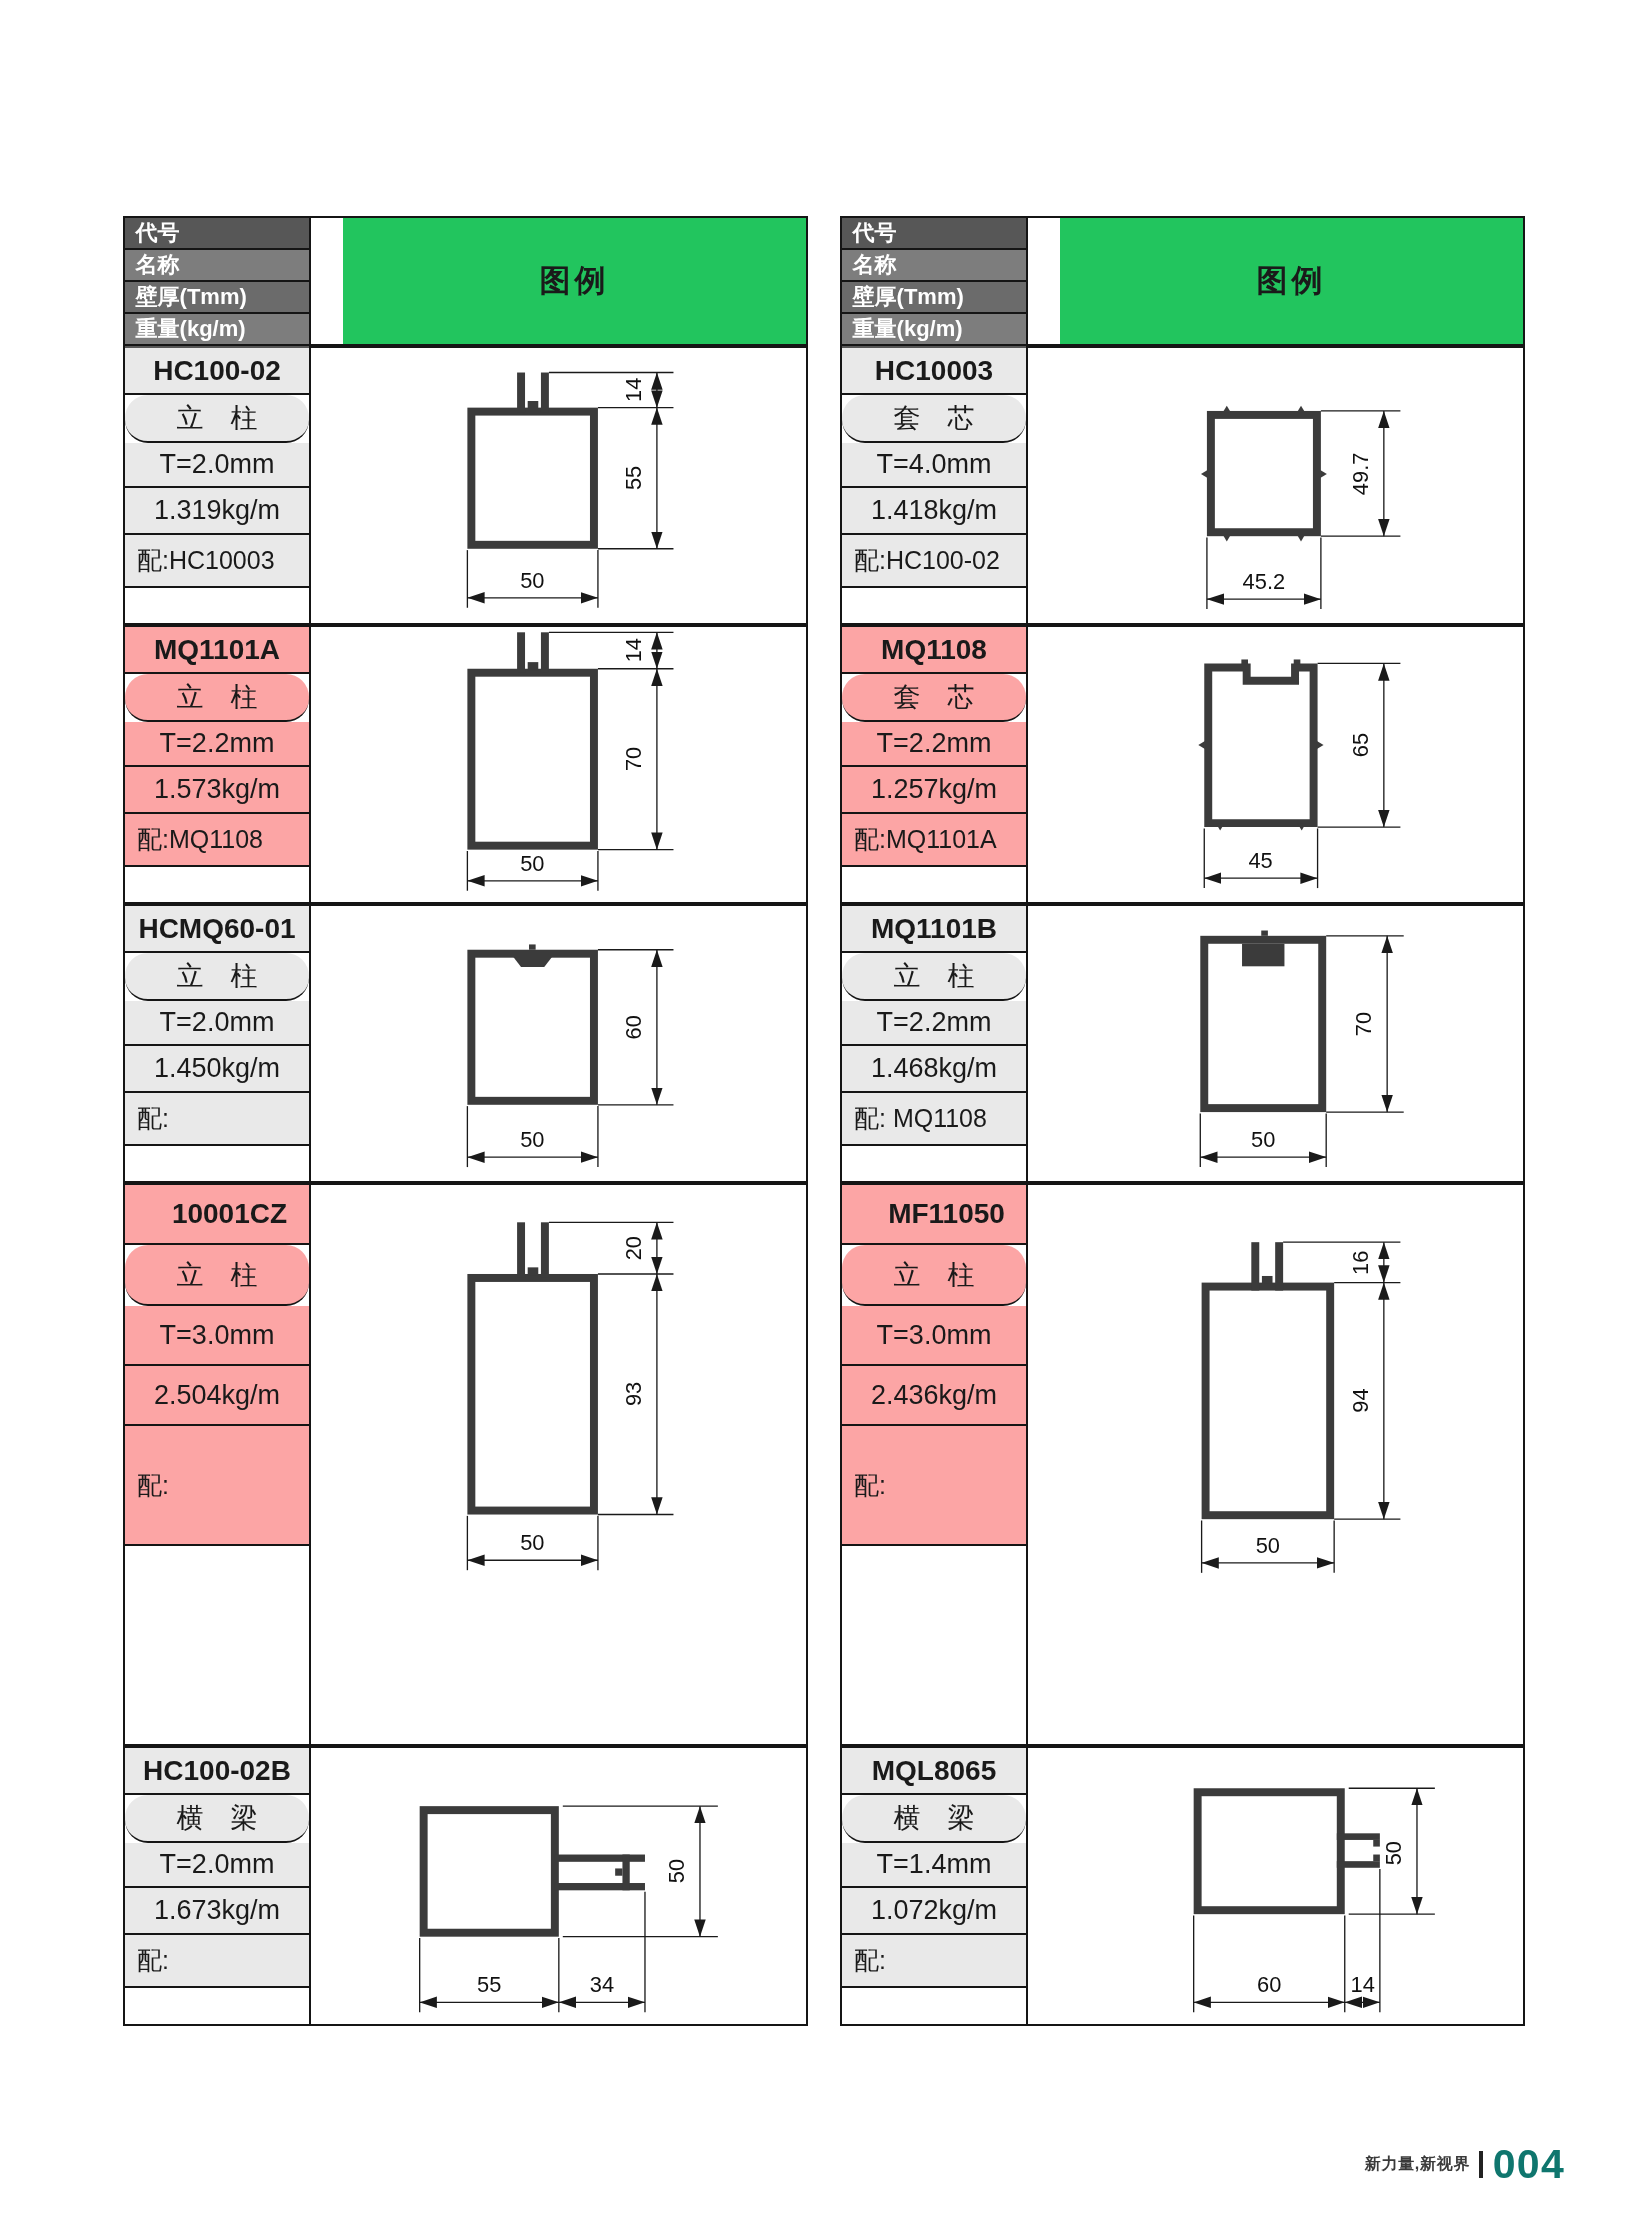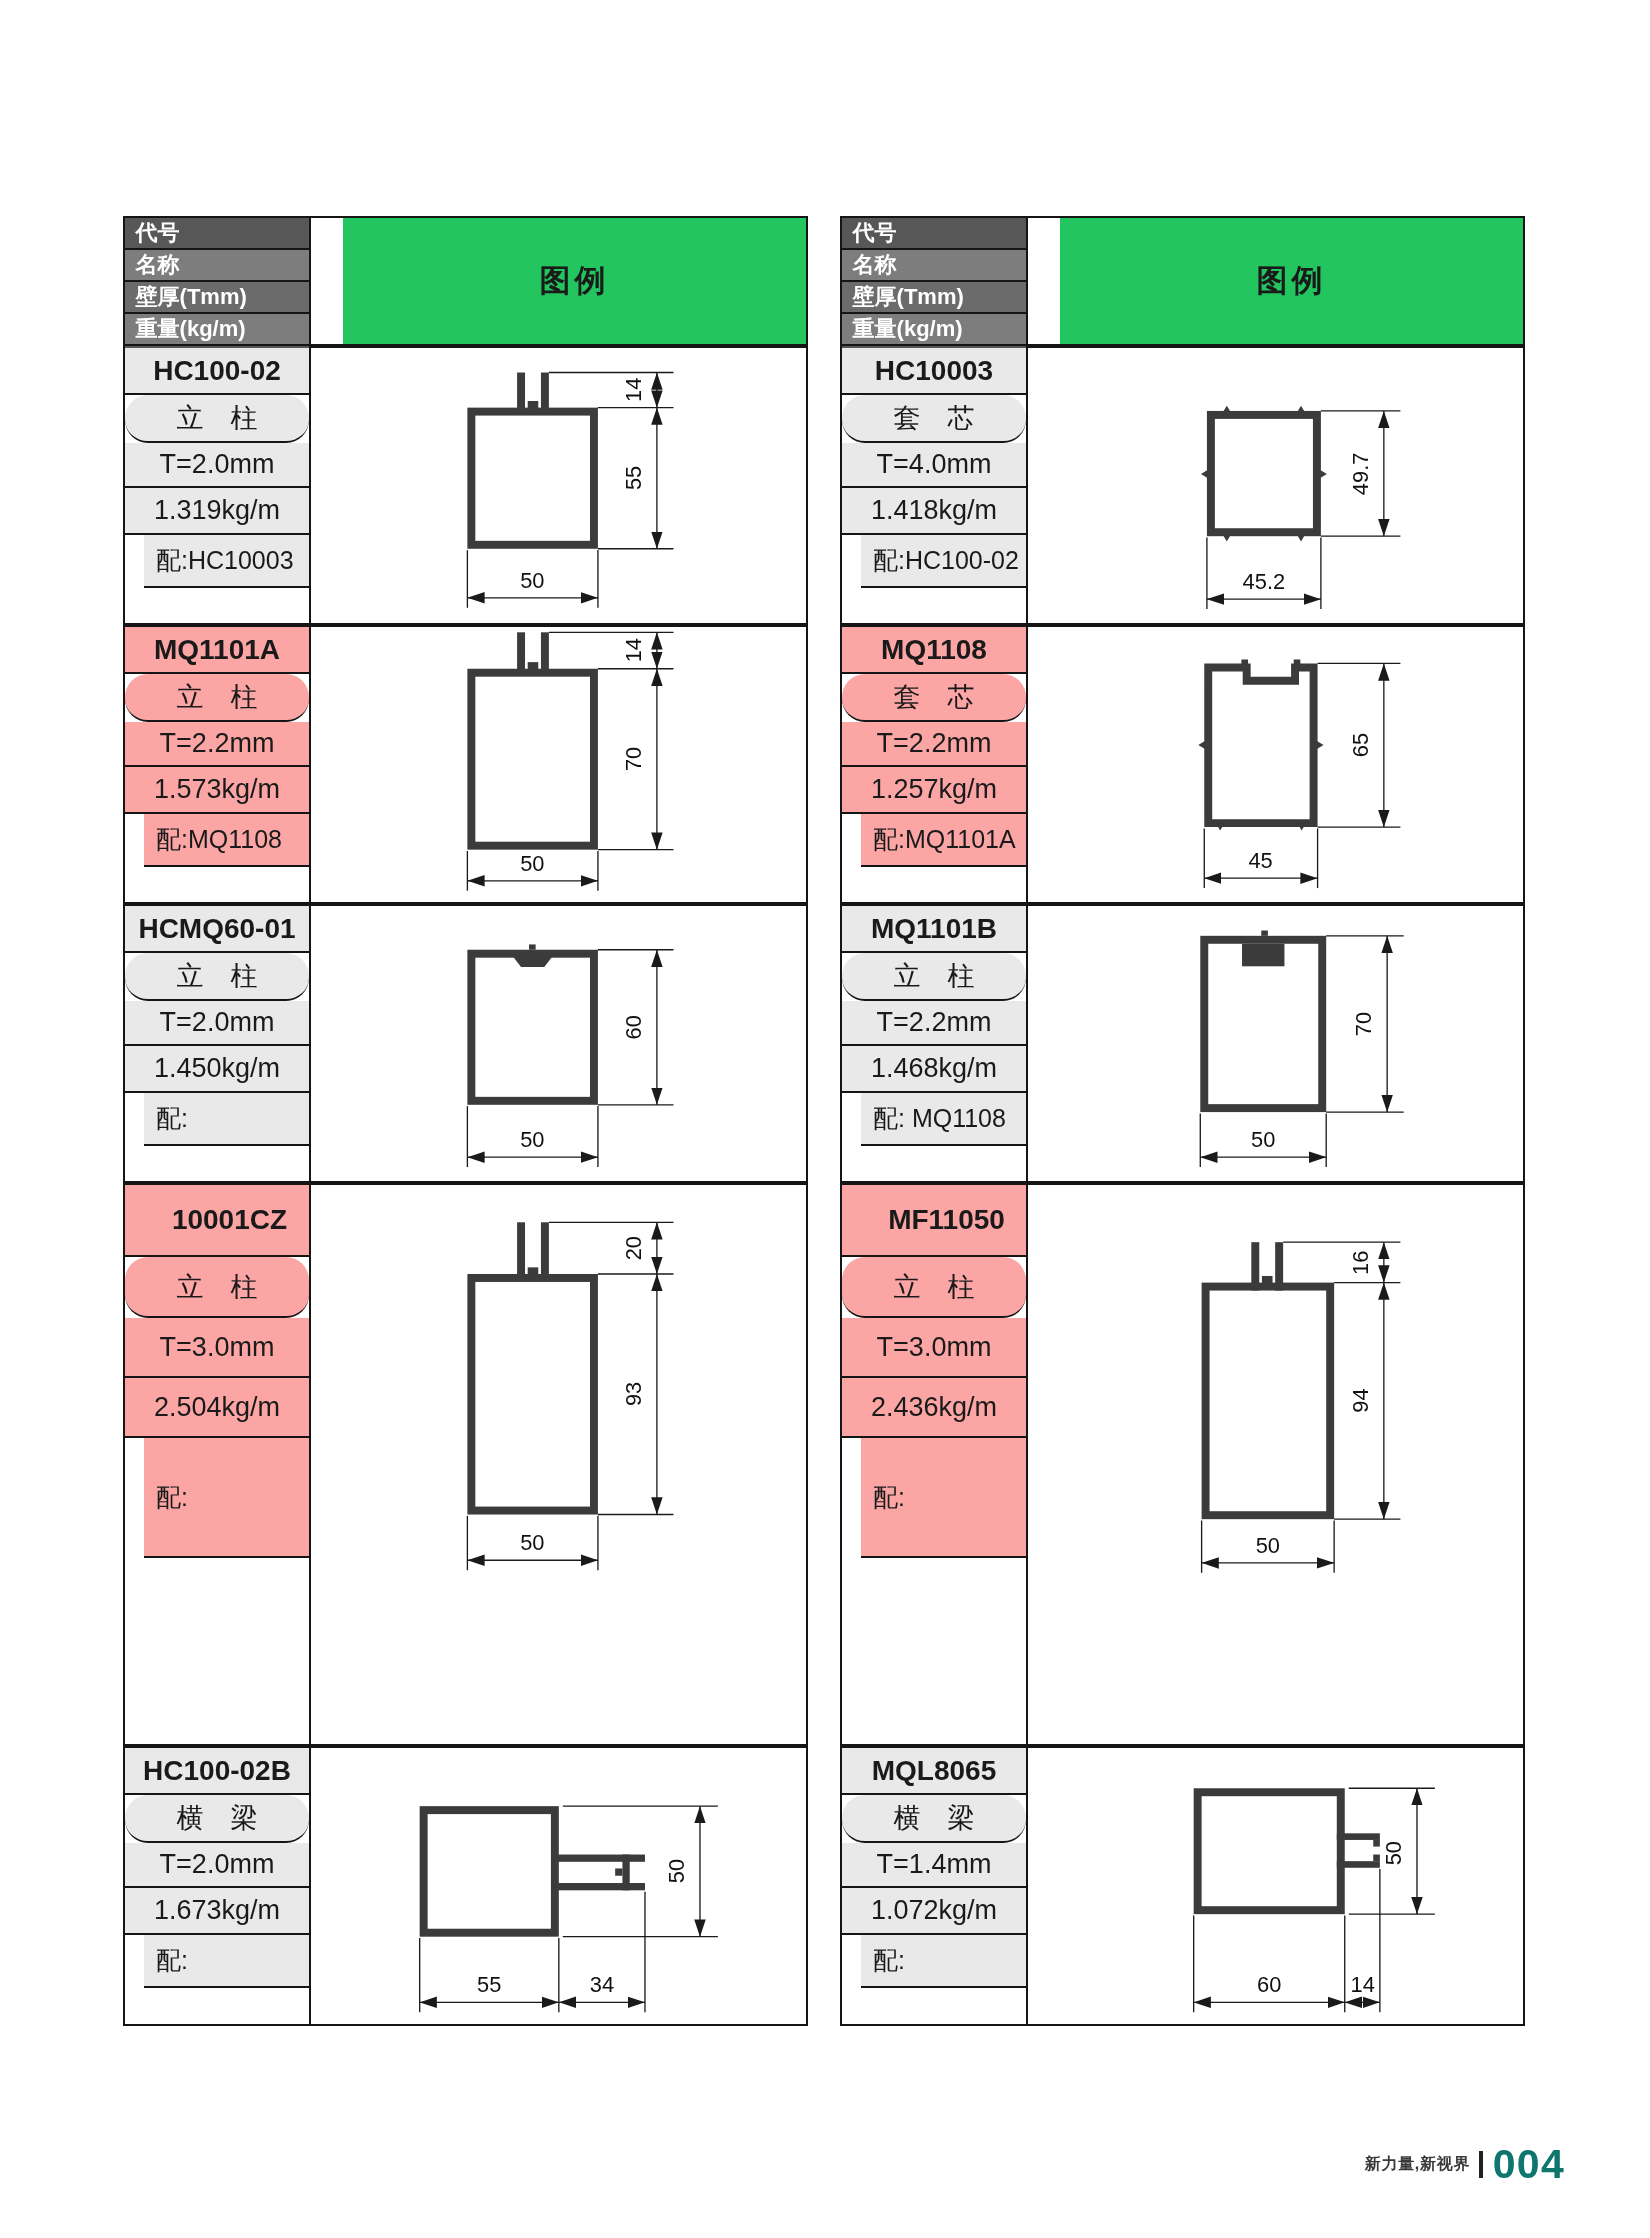--- a/index.html
+++ b/index.html
@@ -24,22 +24,22 @@
   .row { display:flex; border-bottom:4px solid #151515; height:279px; box-sizing:border-box; }
   .row.tall { height:563px; }
   .row.last { height:276px; border-bottom:none; }
   .labels { width:186px; border-right:2px solid #151515; display:flex; flex-direction:column; box-sizing:border-box; background:#fff; }
   .cell { display:flex; align-items:center; justify-content:center; font-size:27px; border-bottom:2px solid #151515; box-sizing:border-box; }
   .cell.code { font-weight:bold; font-size:28px; }
   .cell.match { justify-content:flex-start; padding-left:12px; font-size:25px; }
   .filler { flex:1; background:#ffffff; }
   .bg-gray  .cell { background:#E9E9E9; }
   .bg-yellow .cell { background:#fca5a5; }
-  .c1 { height:47px; } .c2 { height:48px;border-radius:23px; } .c3 { height:45px; } .c4 { height:47px; } .c5 { height:53px;margin-left:19px; }
-  .tall .c1 { height:72px;padding-left:25px; } .tall .c2 { height:61px; } .tall .c3 { height:60px; } .tall .c4 { height:60px; } .tall .c5 { height:120px; }
+  .c1 { height:47px; } .c2 { height:48px;border-radius:23px; } .c3 { height:45px; } .c4 { height:47px; } .c5 { height:53px; }
+  .tall .c1 { height:60px;padding-left:25px; } .tall .c2 { height:61px; } .tall .c3 { height:60px; } .tall .c4 { height:60px; } .tall .c5 { height:120px; }
 
   .drawing { flex:1; position:relative; background:#fff; }
   .drawing svg { position:absolute; left:0; top:0; width:100%; height:100%; }
 
   
   .dim line { stroke:#1a1a1a; stroke-width:2; fill:none; }
   .dim text { font-family:"Liberation Sans", sans-serif; font-size:33px; fill:#111; text-anchor:middle; }
   .pf { fill:#ffffff; stroke:#3B3B3B; stroke-width:12; stroke-linejoin:miter; }
   .ps { fill:#3B3B3B; stroke:none; }
 

